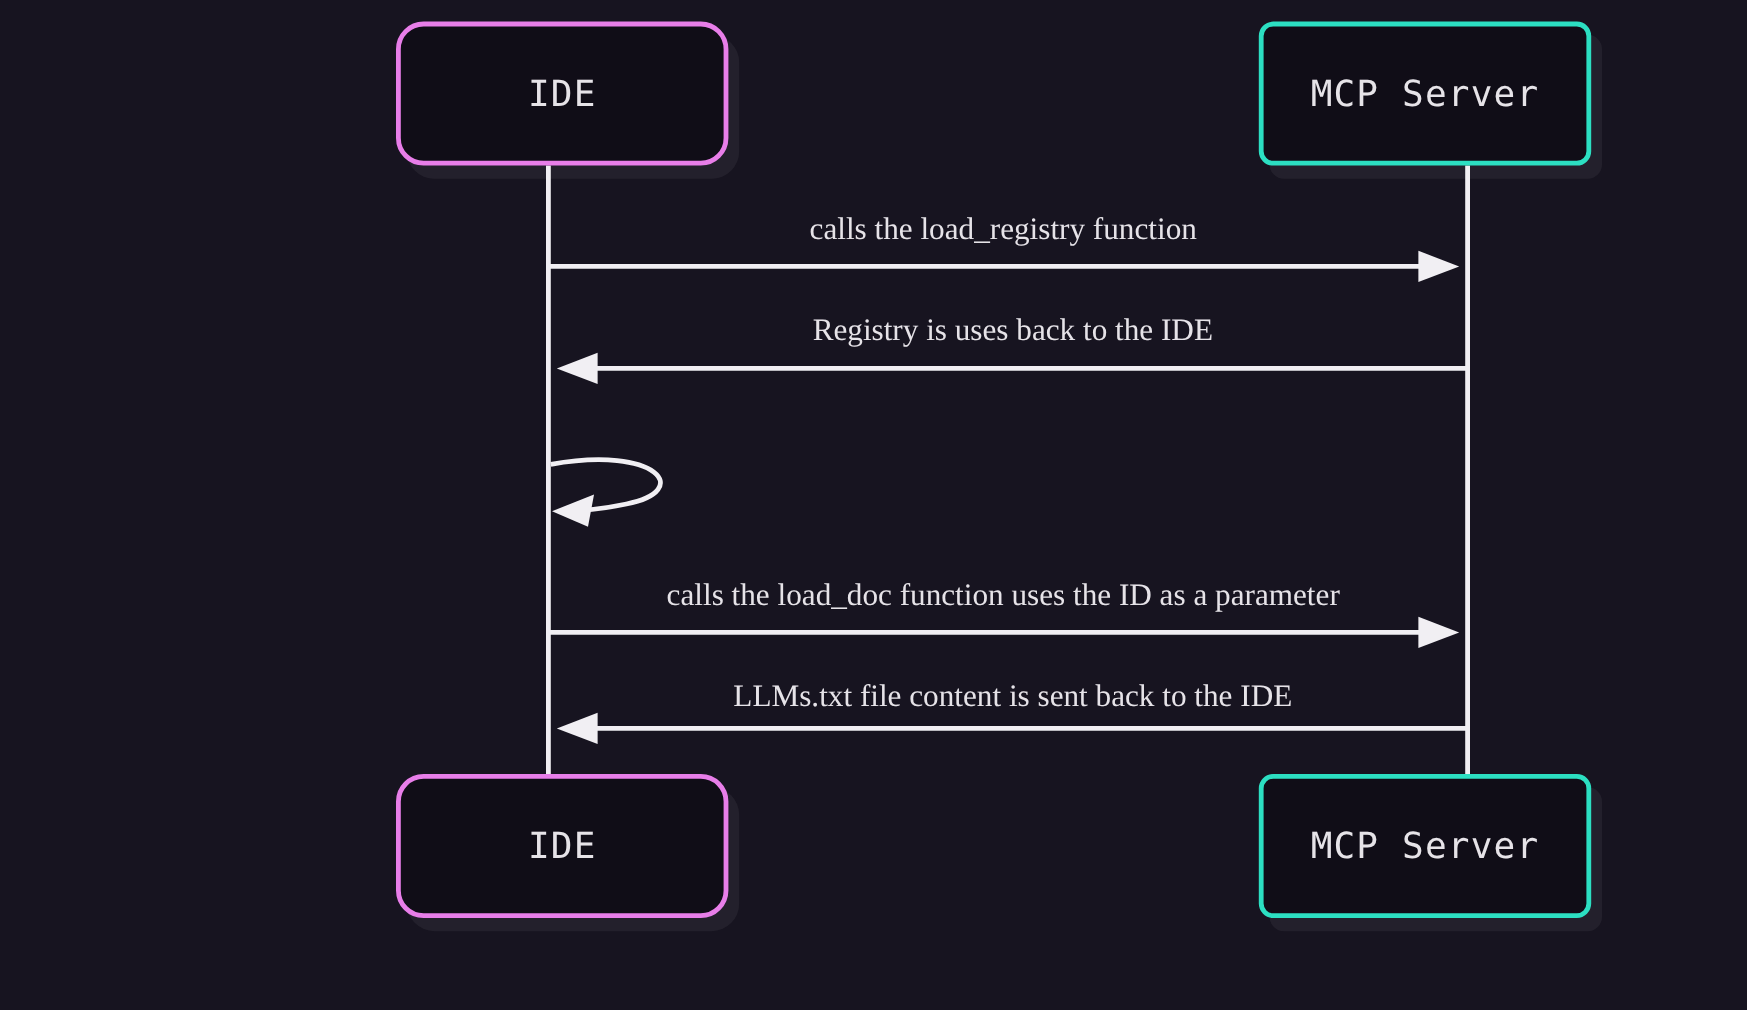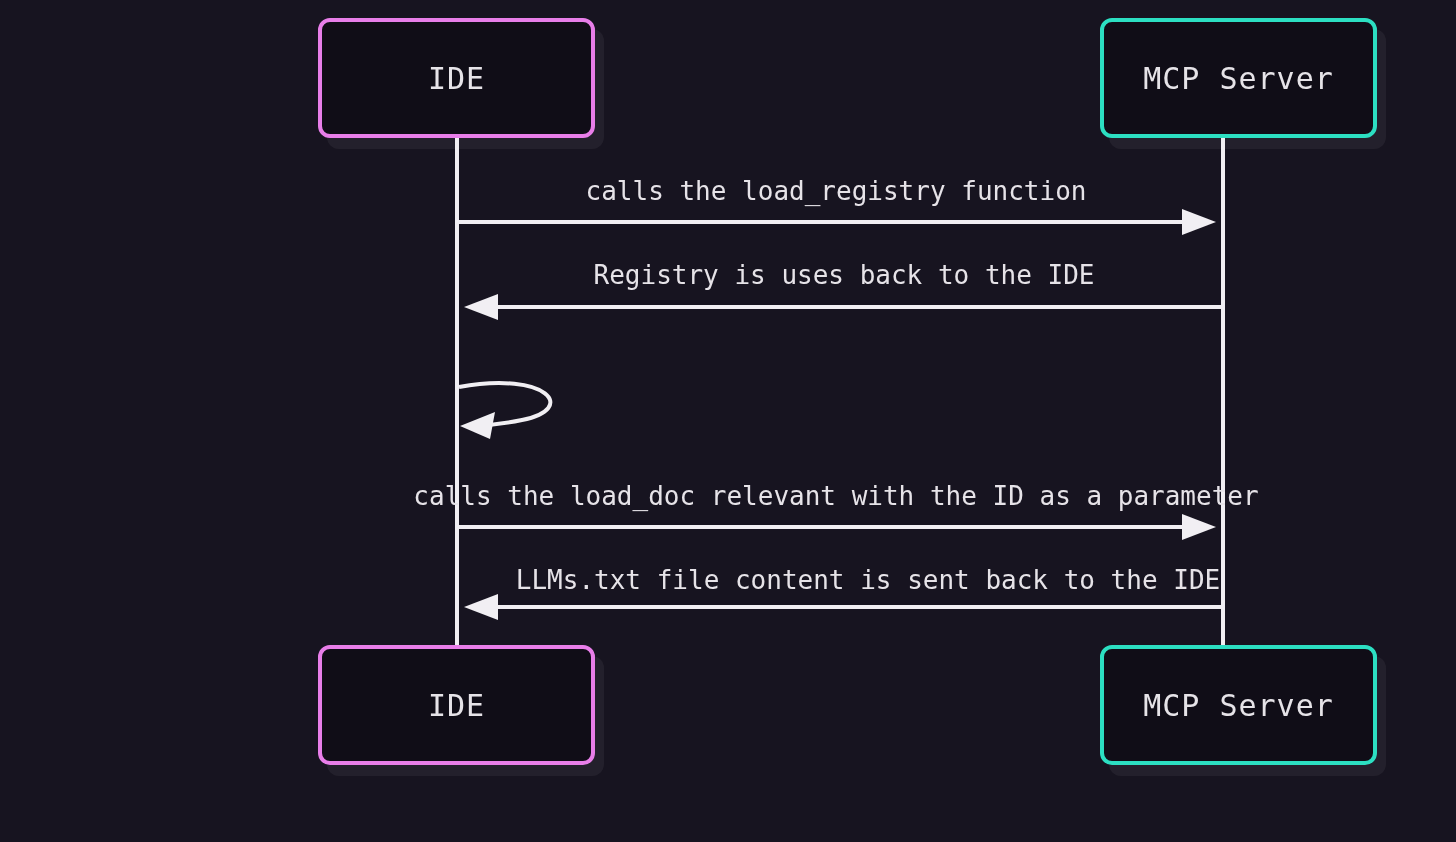--- a/index.html
+++ b/index.html
@@ -35,30 +35,30 @@
     align-items: center;
     justify-content: center;
     color: var(--text, #e6e3e8);
     font-size: 30px;
     letter-spacing: 1px;
   }
   .actor-ide { border-color: var(--ide-border, #e87ee9); }
   .actor-mcp { border-color: var(--mcp-border, #2cdfc2); }
   .box-top { top: 18px; }
   .box-bottom { top: 645px; }
-  .col-ide { left: 318px; }
-  .col-mcp { left: 1100px; }
+  .col-ide { left: 330px; border-radius: 23px; }
+  .col-mcp { left: 1049px; }
   .msg-label {
     position: absolute;
     color: var(--text, #e6e3e8);
     font-size: 26px;
     line-height: 30px;
     white-space: nowrap;
   }
-  .msg-centered { transform: translateX(-50%); }
+  .msg-centered { transform: translateX(-50%); font-family: Liberation Serif, serif; }
 </style>
 </head>
 <body>
 
 <div class="stage" style="--background: #171420; --box-fill: #100d17; --ide-border: #e87ee9; --mcp-border: #2cdfc2; --line: #f1eff3; --text: #e6e3e8; --shadow: rgba(255,255,255,0.055);">
 
   <svg class="connector-layer" viewBox="0 0 1456 842">
     <line x1="457" y1="138" x2="457" y2="645"></line>
     <line x1="1223" y1="138" x2="1223" y2="645"></line>
 
@@ -86,16 +86,16 @@
   </div>
   <div class="actor-box actor-ide col-ide box-bottom">
     <span>IDE</span>
   </div>
   <div class="actor-box actor-mcp col-mcp box-bottom">
     <span>MCP Server</span>
   </div>
 
   <div class="msg-label msg-centered" style="left:836px; top:176px;">calls the load_registry function</div>
   <div class="msg-label msg-centered" style="left:844px; top:260px;">Registry is uses back to the IDE</div>
-  <div class="msg-label msg-centered" style="left:836px; top:481px;">calls the load_doc relevant with the ID as a parameter</div>
-  <div class="msg-label msg-centered" style="left:868px; top:565px;">LLMs.txt file content is sent back to the IDE</div>
+  <div class="msg-label msg-centered" style="left:836px; top:481px;">calls the load_doc function uses the ID as a parameter</div>
+  <div class="msg-label msg-centered" style="left:844px; top:565px;">LLMs.txt file content is sent back to the IDE</div>
 
 </div>
 
 </body></html>

